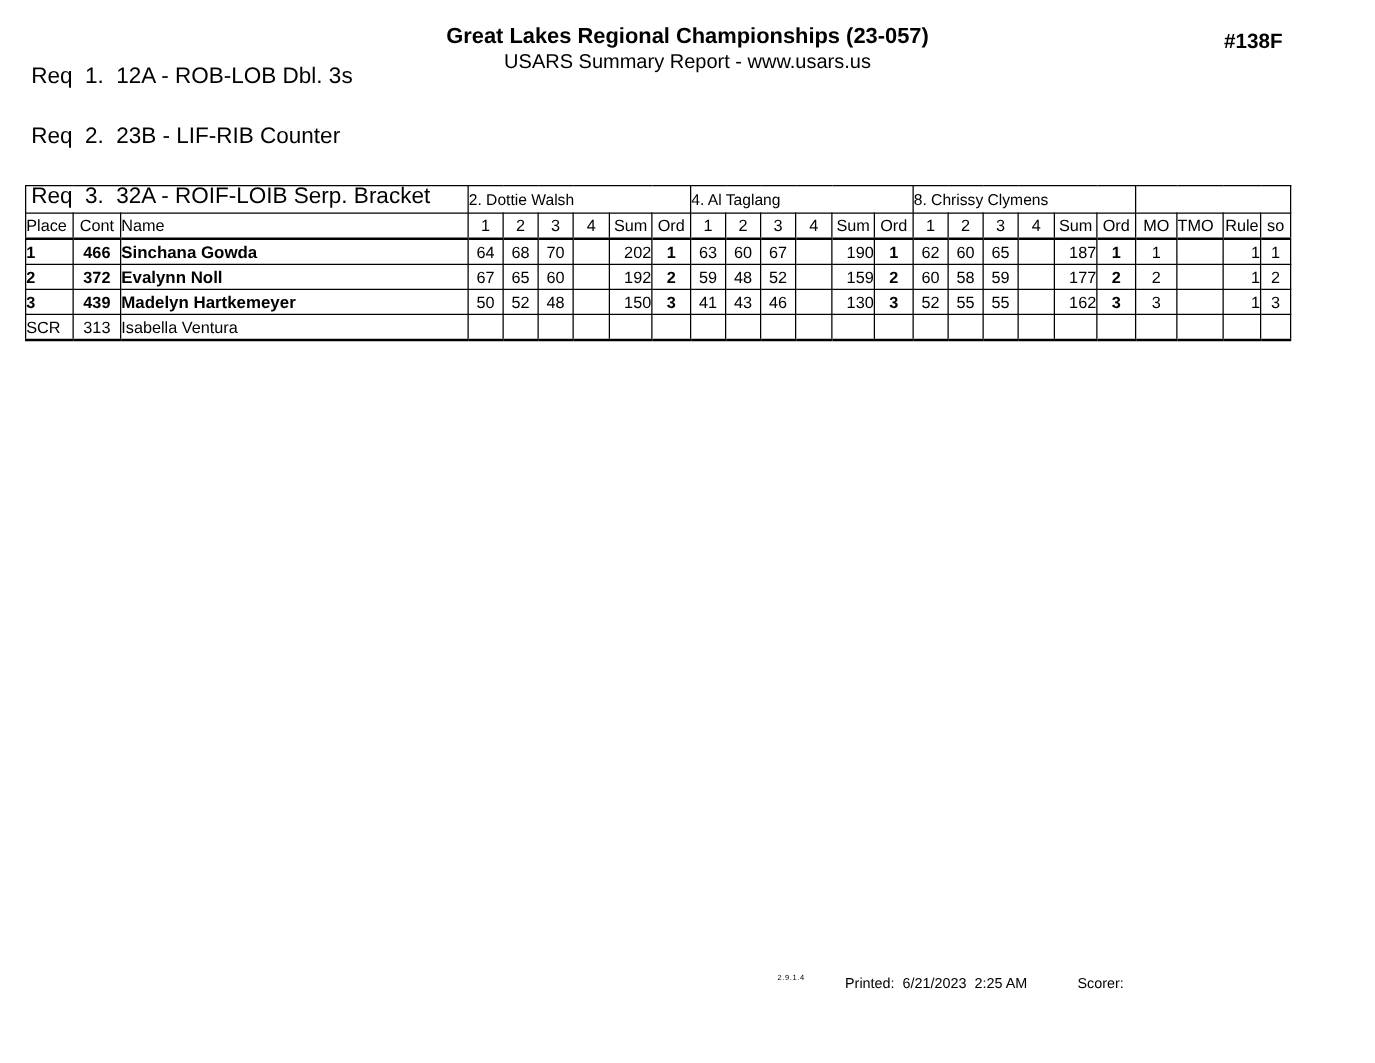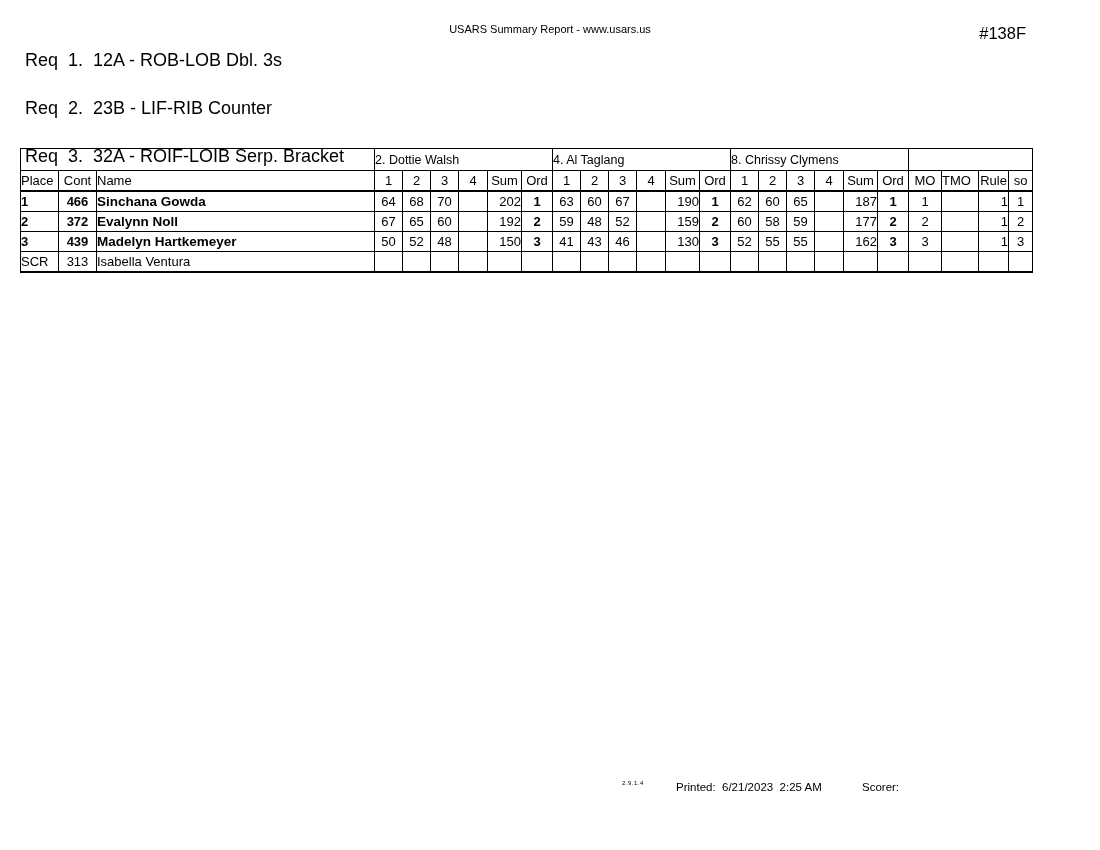--- a/index.html
+++ b/index.html
@@ -18,24 +18,24 @@
     font-size: 18px; line-height: 16px;
     white-space: pre;
   }
   .title-block {
     position: absolute; left: 0; top: 18px; width: 1100px;
     text-align: center;
   }
   .title-main   { font-size: 17.5px; font-weight: bold; line-height: 21px; }
   .title-venue  { font-size: 14.5px; line-height: 20px; white-space: pre; }
   .title-event  { font-size: 19px; font-weight: bold; line-height: 26px; }
-  .title-report { font-size: 11px; line-height: 22px; }
+  .title-report { font-size: 16px; line-height: 22px; }
   .event-number {
     position: absolute; right: 74px; top: 24px;
-    font-size: 16.5px; font-weight: normal;
+    font-size: 16.5px; font-weight: bold;
   }
 
   
   .results-wrap { position: absolute; left: 20px; top: 148px; }
   table.results {
     border-collapse: collapse;
     table-layout: fixed;
     font-size: 13px;
   }
   table.results td {
@@ -85,20 +85,21 @@
 </head>
 <body>
 
 <div class="req-block">
   <div>Req  1.  12A - ROB-LOB Dbl. 3s</div>
   <div>Req  2.  23B - LIF-RIB Counter</div>
   <div>Req  3.  32A - ROIF-LOIB Serp. Bracket</div>
 </div>
 
 <div class="title-block">
+  <div class="title-main">Great Lakes Regional Championships (23-057)</div>
   <div class="title-report">USARS Summary Report - www.usars.us</div>
 </div>
 
 <div class="event-number">#138F</div>
 
 <div class="results-wrap">
 <table class="results">
   <colgroup>
     <col style="width:38px">
         <col style="width:38px">

